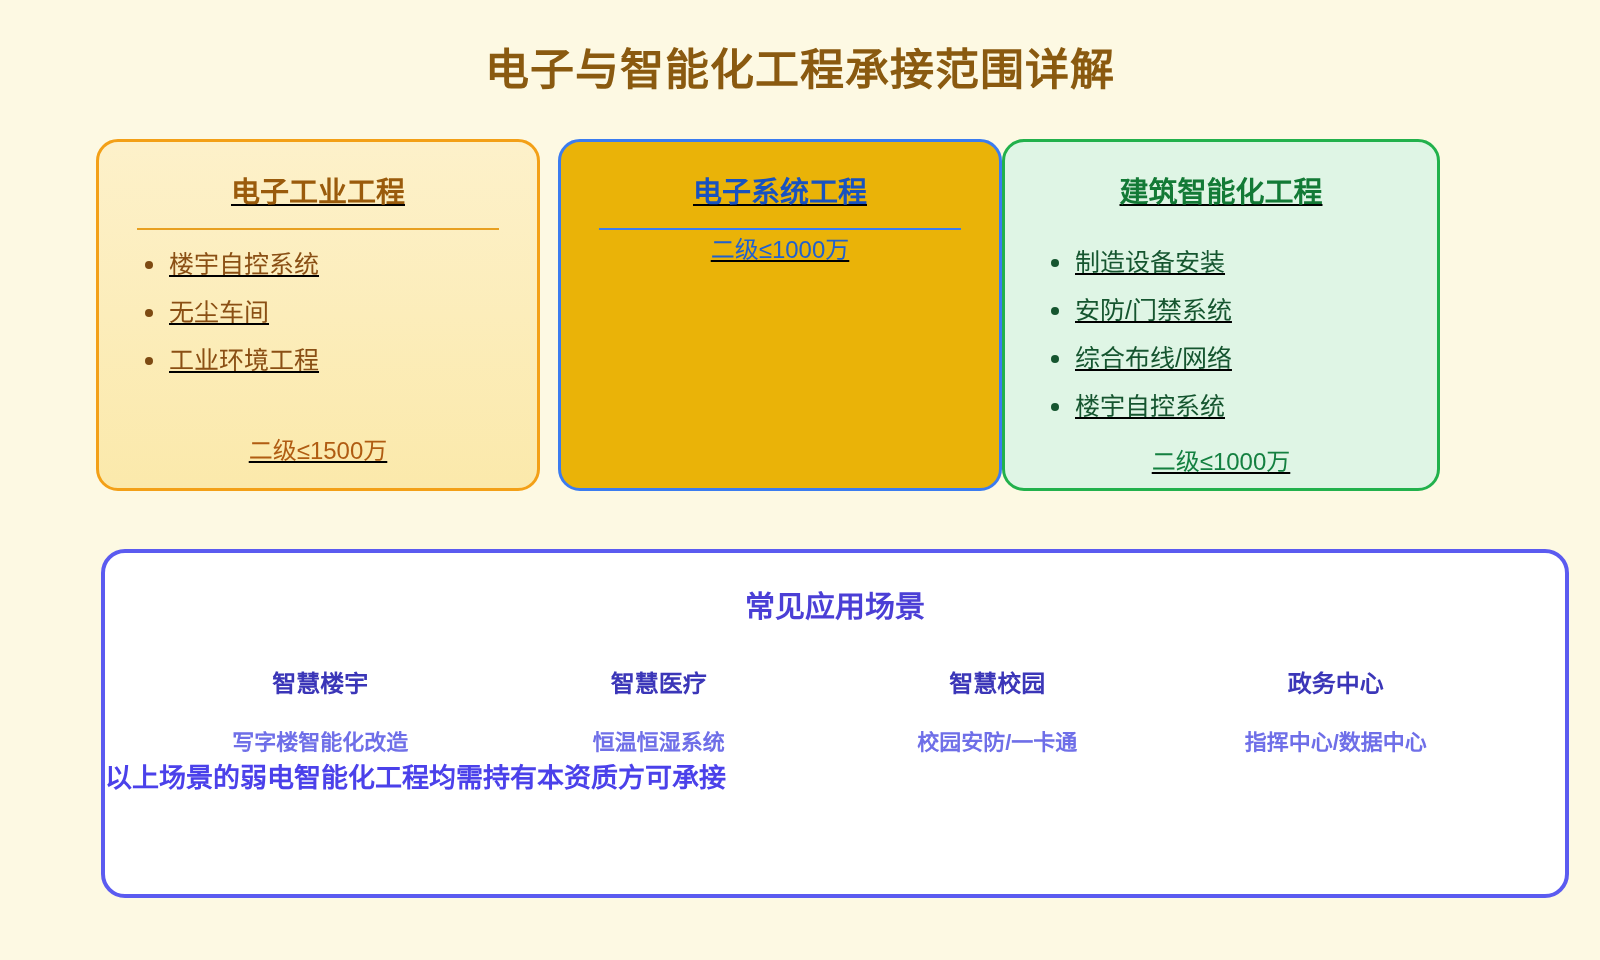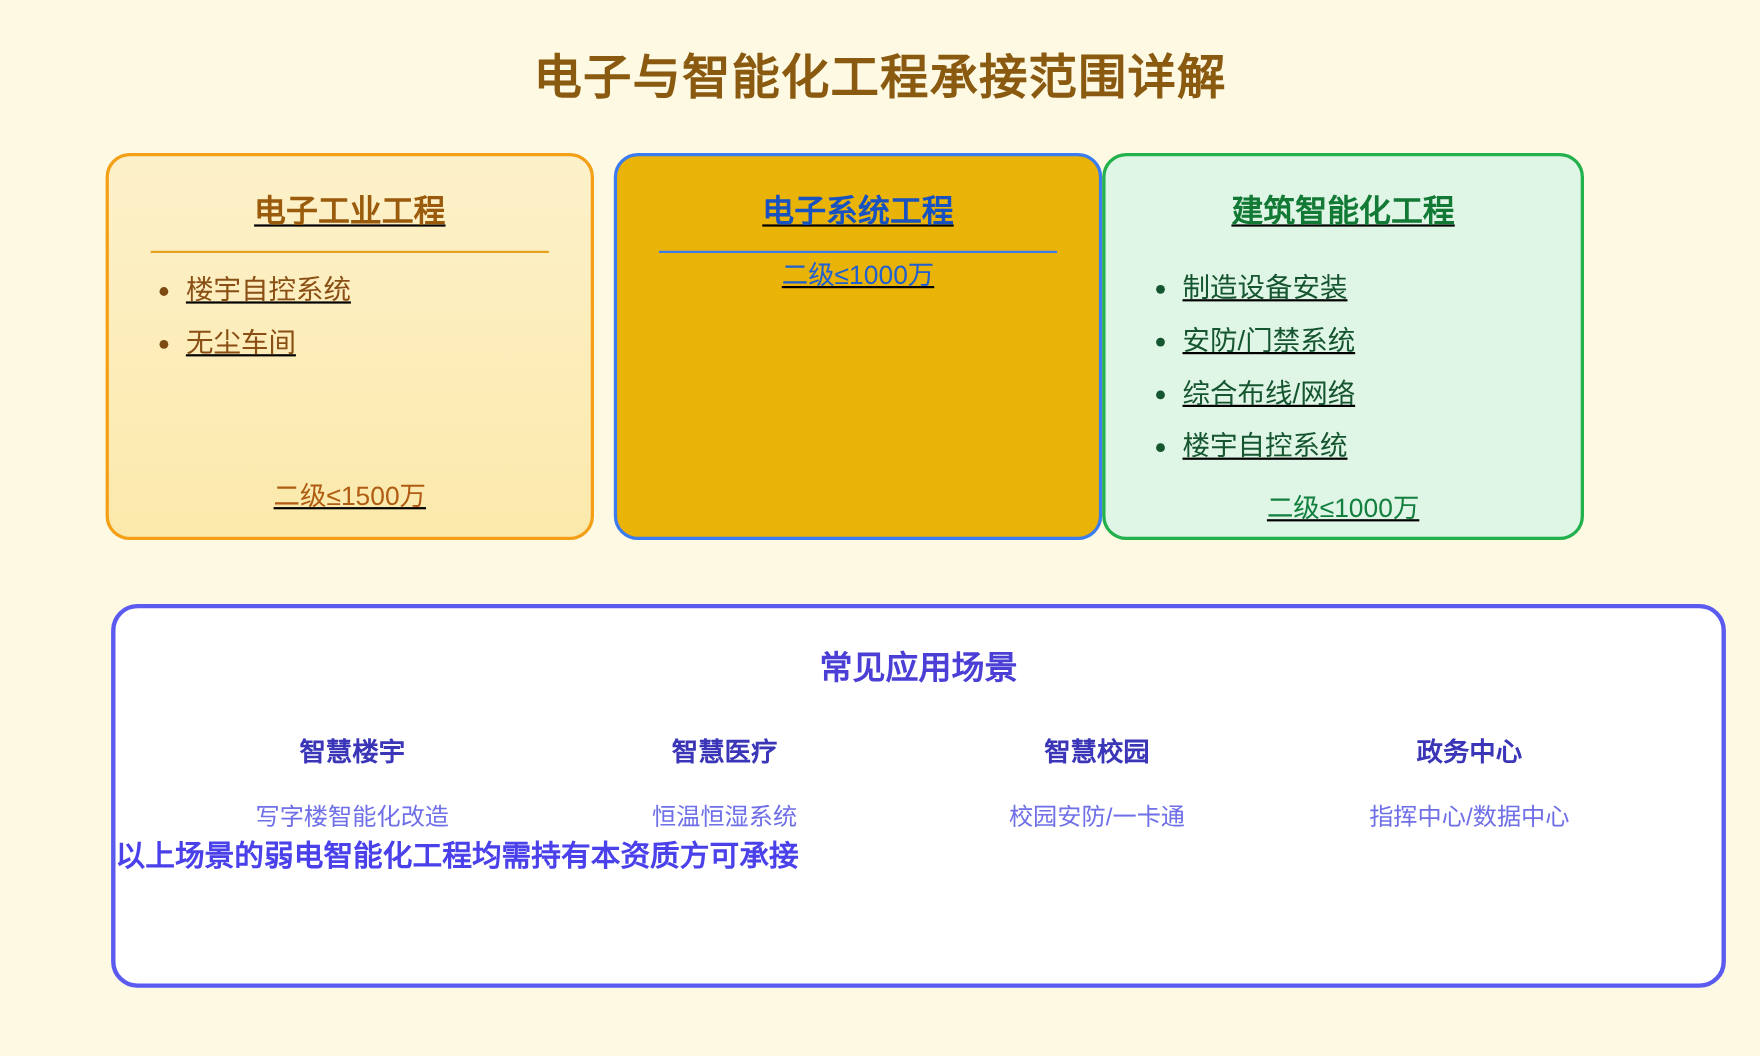--- a/index.html
+++ b/index.html
@@ -180,20 +180,21 @@
     font-weight: bold;
     color: #3b36b8;
     white-space: nowrap;
   }
 
   .scenario-desc {
     margin-top: 25px;
     font-size: 22px;
     color: #6f6fe8;
     white-space: nowrap;
+    font-weight: bold;
   }
 
   .scenario-note {
     text-align: left;
     font-size: 27px;
     font-weight: bold;
     color: #4b41ea;
     white-space: nowrap;
   }
 </style>
@@ -205,20 +206,21 @@
   <div class="page-title">电子与智能化工程承接范围详解</div>
 
   <div class="cards-row">
 
     <div class="card amber">
       <div class="card-title">电子工业工程</div>
       <div class="card-divider"></div>
       <ul class="card-list">
         <li><span class="bullet"></span><span>楼宇自控系统</span></li>
         <li><span class="bullet"></span><span>无尘车间</span></li>
+        <li><span class="bullet"></span><span>工业环境工程</span></li>
       </ul>
       <div class="card-amount">二级≤1500万</div>
     </div>
 
     <div class="card blue">
       <div class="card-title">电子系统工程</div>
       <div class="card-divider"></div>
       <div class="card-amount">二级≤1000万</div>
     </div>
 

